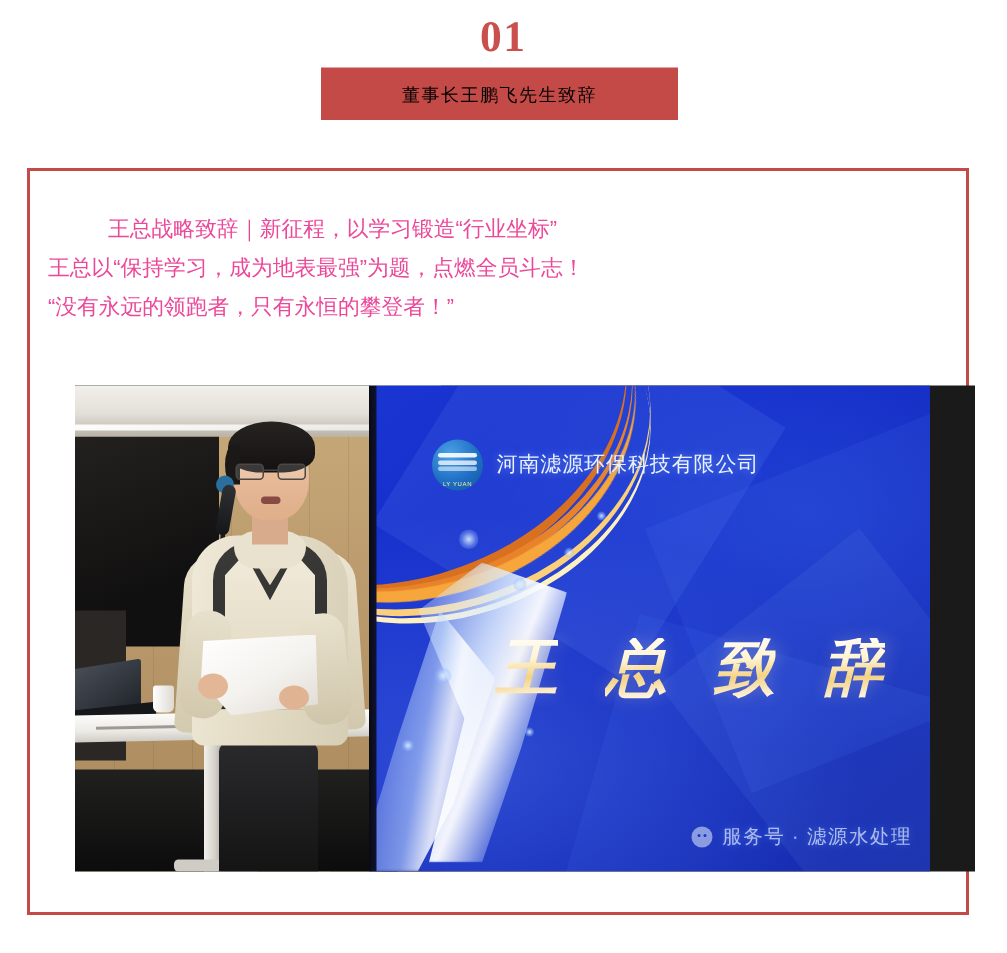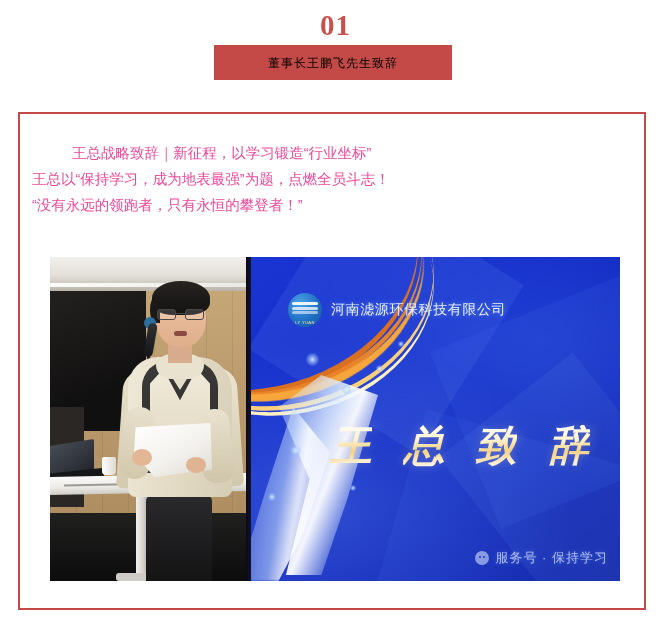--- a/index.html
+++ b/index.html
@@ -88,20 +88,21 @@
 
   
   .photo {
     position: absolute;
     left: 30px;
     top: 143px;
     width: 570px;
     height: 324px;
     overflow: hidden;
     background: #1a1a1a;
+    padding-left: 30px;
   }
 
   
   .room {
     position: absolute;
     left: 0; top: 0;
     width: 244px; height: 324px;
     background:
       linear-gradient(180deg, #e9e7e2 0%, #ded9d2 7%, #cfc8bd 10%, #b99b6e 13%, #b99b6e 100%);
     overflow: hidden;
@@ -684,17 +685,17 @@
 
       <div class="calligraphy">
         <span class="cal-char">王</span>
         <span class="cal-char">总</span>
         <span class="cal-char">致</span>
         <span class="cal-char">辞</span>
       </div>
 
       <div class="watermark">
         <span class="wechat-icon"></span>
-        <span class="watermark-text">服务号 · 保持学习</span>
+        <span class="watermark-text">服务号 · 滤源水处理</span>
       </div>
     </div>
   </div>
 </div>
 
 </body></html>

